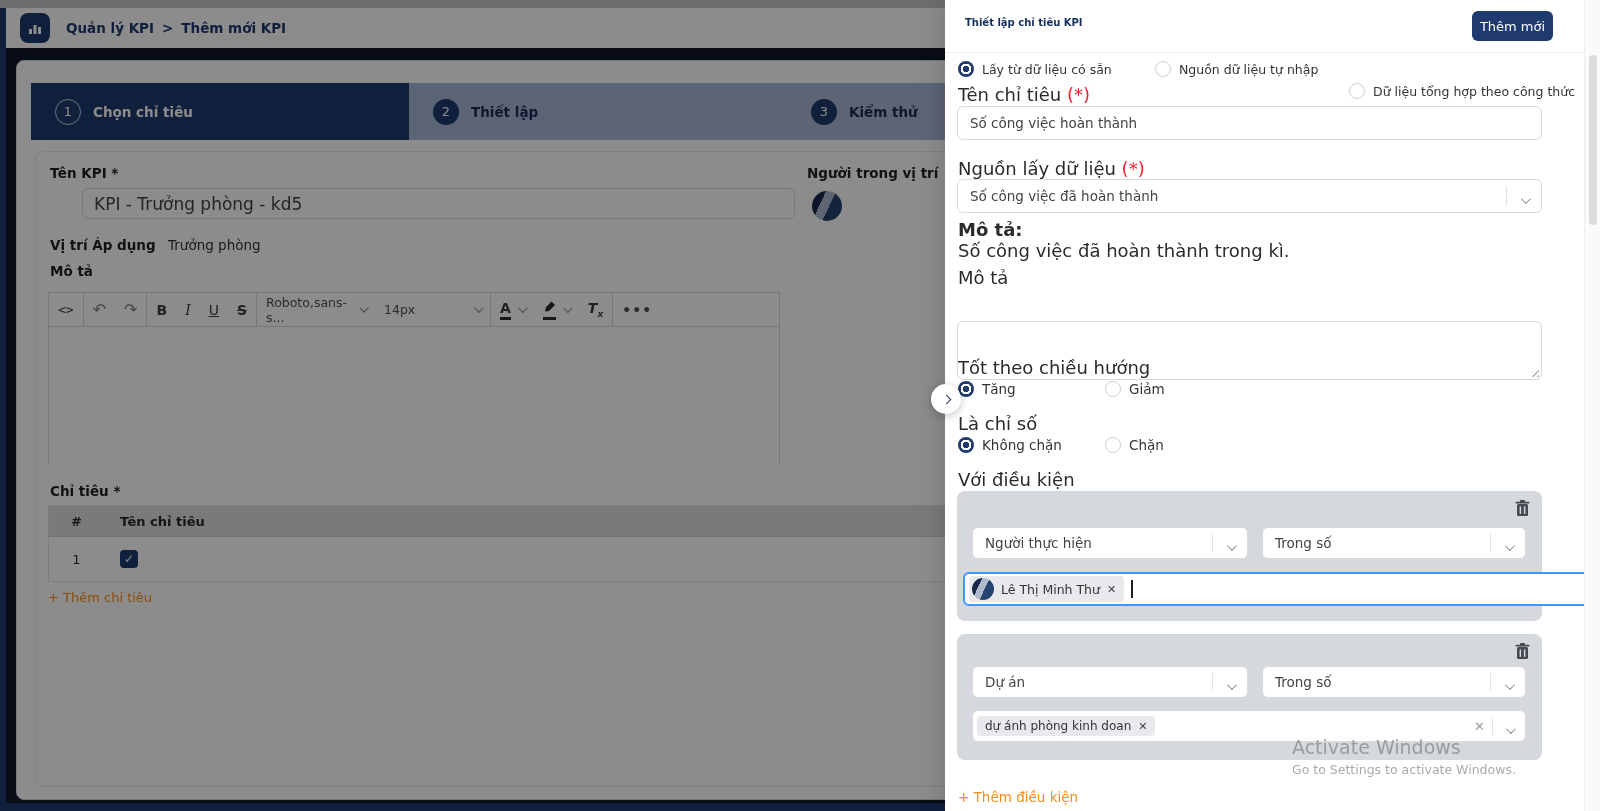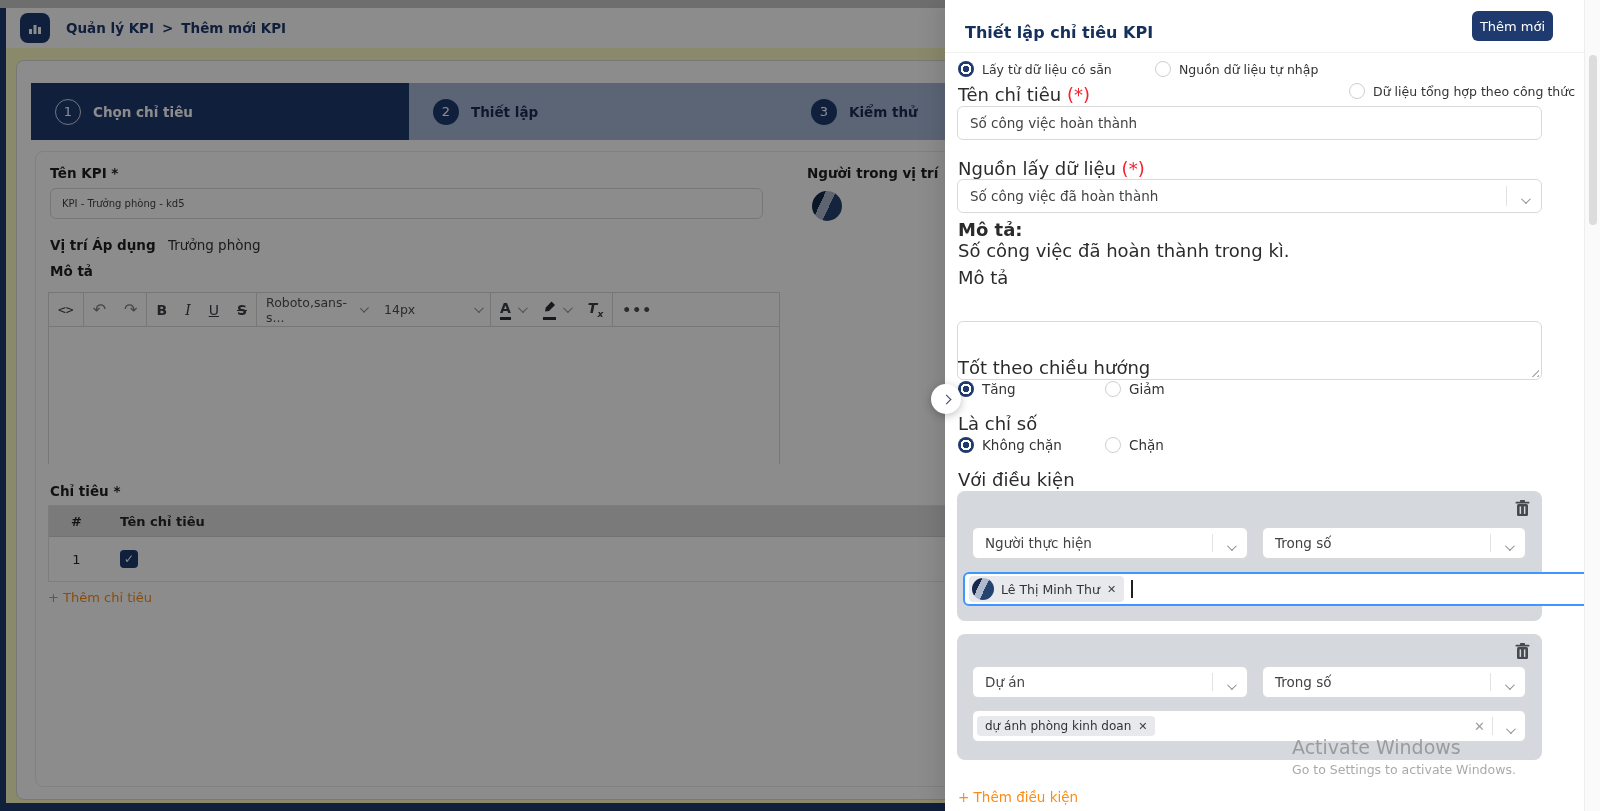--- a/index.html
+++ b/index.html
@@ -1,18 +1,18 @@
 <!DOCTYPE html>
 <html><head>
 <meta charset="utf-8">
 <style>
   * { margin:0; padding:0; box-sizing:border-box; }
   html,body { width:1600px; height:811px; overflow:hidden; }
   body { font-family:"DejaVu Sans","Liberation Sans",sans-serif; font-size:14px; color:#262626; }
-  .stage { position:relative; width:1600px; height:811px; background:#fef9c3; overflow:hidden;padding-left:10px; }
+  .stage { position:relative; width:1600px; height:811px; background:#0f172a; overflow:hidden;padding-left:10px; }
   .abs { position:absolute; }
 
   
   .top-strip { left:0; top:0; width:945px; height:8px; background:#c9c9c9; }
   .left-rail { left:0; top:8px; width:6px; height:803px; background:#1e3a6e; }
   .app-header { left:6px; top:8px; width:954px; height:40px; background:#ffffff; display:flex; align-items:center; }
   .brand-box { width:30px; height:30px; margin-left:14px; background:#1e3a6e; border-radius:8px; display:flex; align-items:center; justify-content:center; }
   .crumbs { margin-left:16px; font-weight:bold; font-size:13.5px; color:#1e3a6e; display:flex; gap:8px; align-items:center; }
   .main-card { left:16px; top:60px; width:1578px; height:740px; background:#ffffff; border:1px solid #d9d9d9; border-radius:8px; }
   .bottom-bar { left:0; top:803px; width:945px; height:8px; background:#1e3a6e; }
@@ -23,21 +23,21 @@
   .step.active { background:#1e3a6e; color:#ffffff; }
   .step.todo { background:#a6b8d8; color:#1b2b52; }
   .step-circle { width:26px; height:26px; border-radius:50%; display:flex; align-items:center; justify-content:center; font-size:13px; }
   .step.active .step-circle { border:1.5px solid #cdd6e8; color:#fff; }
   .step.todo .step-circle { background:#1e3a6e; color:#fff; }
   .step-label { font-weight:bold; font-size:13.5px; }
 
   
   .inner-panel { left:18px; top:90px; width:1050px; height:636px; border:1px solid #ebebeb; border-radius:8px; }
   .lbl { font-weight:bold; font-size:13.5px; color:#1f1f1f; }
-  .txt-input { background:#fff; border:1px solid #d9d9d9; border-radius:6px; font-size:10px; color:#434343; padding:0 11px; width:100%; height:100%; font-family:inherit; outline:none; }
+  .txt-input { background:#fff; border:1px solid #d9d9d9; border-radius:6px; font-size:17px; color:#434343; padding:0 11px; width:100%; height:100%; font-family:inherit; outline:none;margin-left:32px; }
   .avatar { border-radius:50%; background:linear-gradient(115deg,#16294c 32%,#aeb9cc 32% 55%,#25436f 55%); }
   .info-dot { display:inline-flex; width:14px; height:14px; border-radius:50%; background:#a6adb5; color:#fff; font-size:10px; align-items:center; justify-content:center; font-style:italic; font-weight:bold; margin-left:8px; vertical-align:-2px; }
 
   
   .editor { border:1px solid #d9d9d9; background:#fff; }
   .ed-toolbar { height:34px; border-bottom:1px solid #d9d9d9; display:flex; align-items:stretch; color:#3b3f46; font-size:14px; }
   .ed-btn { display:flex; align-items:center; justify-content:center; padding:0 9px; cursor:pointer; }
   .ed-sep { width:1px; background:#d9d9d9; }
   .chev { display:inline-block; width:7px; height:7px; border-right:1.5px solid #8c8c8c; border-bottom:1.5px solid #8c8c8c; transform:rotate(45deg) translateY(-2px); }
   .chev-right { transform:rotate(-45deg); border-color:#30425f; }
@@ -50,21 +50,21 @@
   .c1 { width:55px; text-align:center; }
   .c2 { padding-left:16px; flex:1; }
   .cbx { width:18px; height:18px; background:#1e3a6e; border-radius:4px; color:#fff; font-size:12px; display:flex; align-items:center; justify-content:center; }
   .link-orange { color:#fa8c16; font-size:13px; cursor:pointer; }
 
   
   .mask { left:0; top:0; width:945px; height:811px; background:rgba(0,0,0,0.45); z-index:5; }
 
   
   .panel { left:945px; top:0; width:655px; height:811px; background:#ffffff; z-index:10; box-shadow:-8px 0 20px rgba(0,0,0,0.10); }
-  .panel-title { left:20px; top:23px; font-size:16px; font-weight:bold; color:#16305c; }
+  .panel-title { left:20px; top:17px; font-size:10px; font-weight:bold; color:#16305c; }
   .btn-primary { left:527px; top:11px; width:81px; height:30px; background:#1e3a6e; color:#fff; border:none; border-radius:6px; font-size:13px; font-family:inherit; cursor:pointer; }
   .panel-divider { left:0; top:52px; width:655px; height:1px; background:#f0f0f0; }
   .radio-row { display:flex; align-items:center; gap:8px; }
   .radio-off { width:16px; height:16px; border-radius:50%; border:1.5px solid #cfcfcf; background:#fff; flex:none; }
   .radio-on { width:16px; height:16px; border-radius:50%; flex:none;
     background:radial-gradient(circle,#1e3a6e 0 3.5px,#ffffff 3.5px 5.5px,#1e3a6e 5.5px 8px); }
   .radio-lbl { font-size:12.5px; color:#333; }
   .p-lbl { font-size:18px; color:#2b2b2b; }
   .req { color:#f5222d; }
   .p-input { border:1px solid #d9d9d9; border-radius:6px; background:#fff; font-size:13.5px; color:#434343; padding:0 12px; width:100%; height:100%; font-family:inherit; outline:none; }

